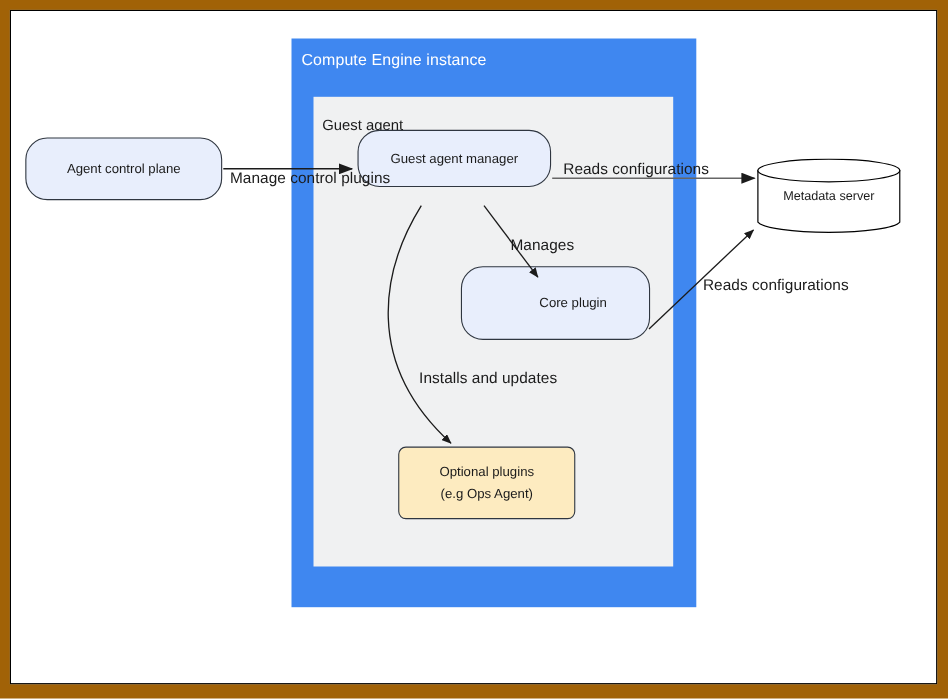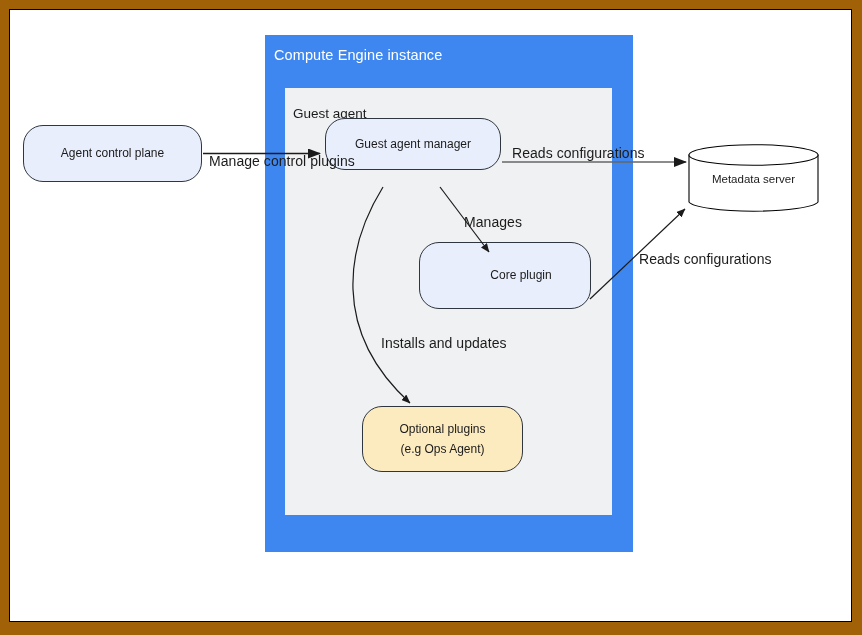--- a/index.html
+++ b/index.html
@@ -82,21 +82,21 @@
     line-height: 1.55;
   }
   .node.blue-node {
     background: #e8eefc;
     border: 1.3px solid #2f3640;
     border-radius: 20px;
   }
   .node.yellow-node {
     background: #fdebc0;
     border: 1.3px solid #2f3640;
-    border-radius: 20px;
+    border-radius: 7px;
   }
   #agent-control-plane {
     left: 23px;  top: 125px;  width: 179px;  height: 57px;
   }
   #guest-agent-manager {
     left: 325px; top: 118px;  width: 176px;  height: 52px;
   }
   #core-plugin {
     left: 419px; top: 242px;  width: 172px;  height: 67px; padding-left: 32px;
   }

